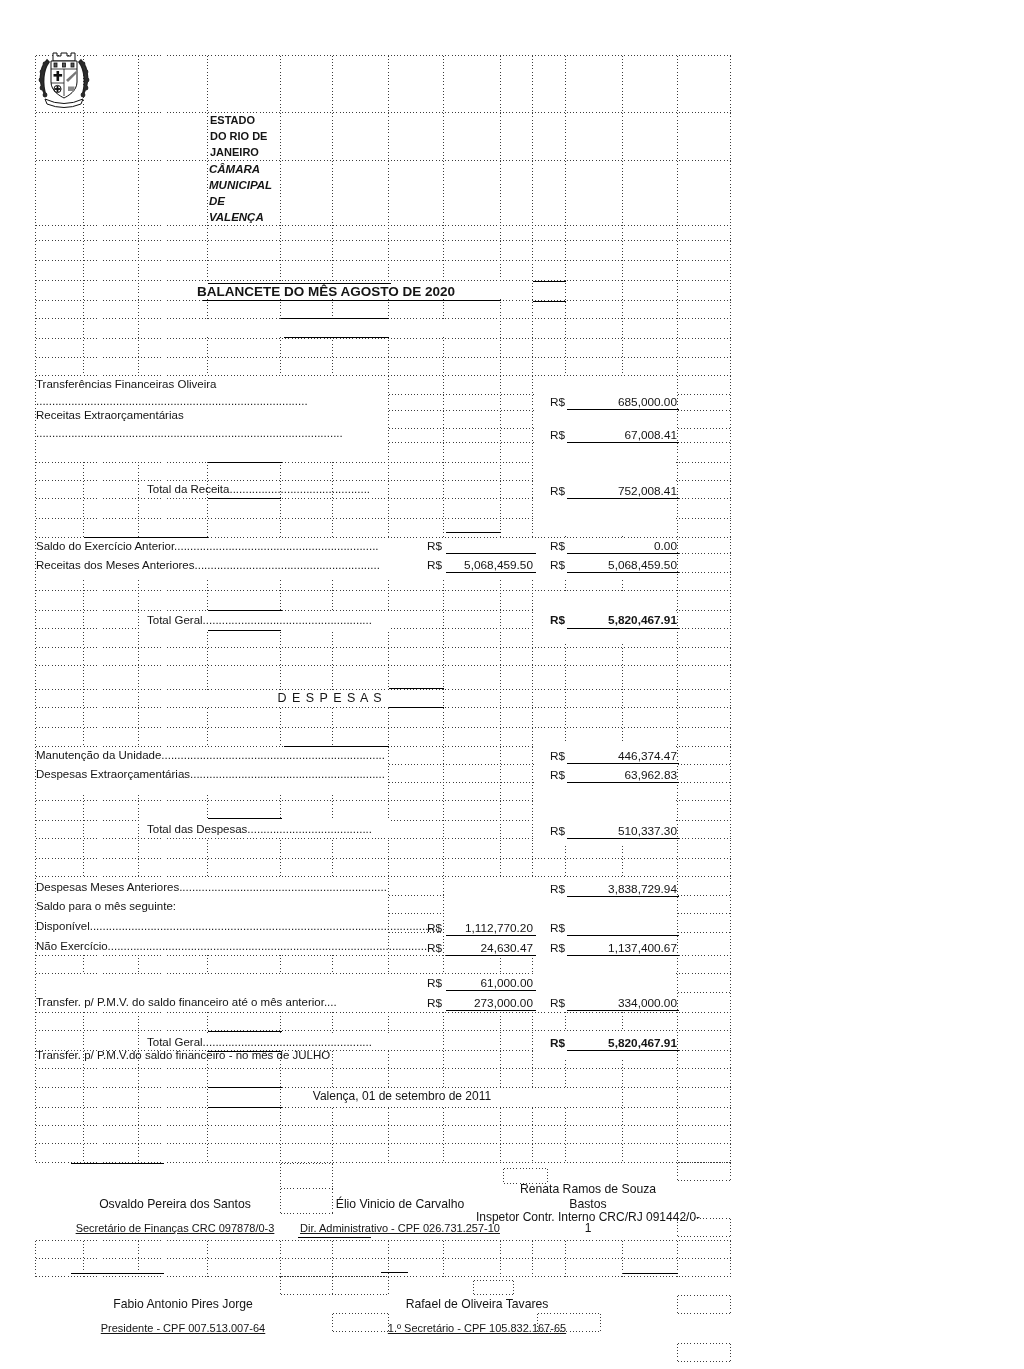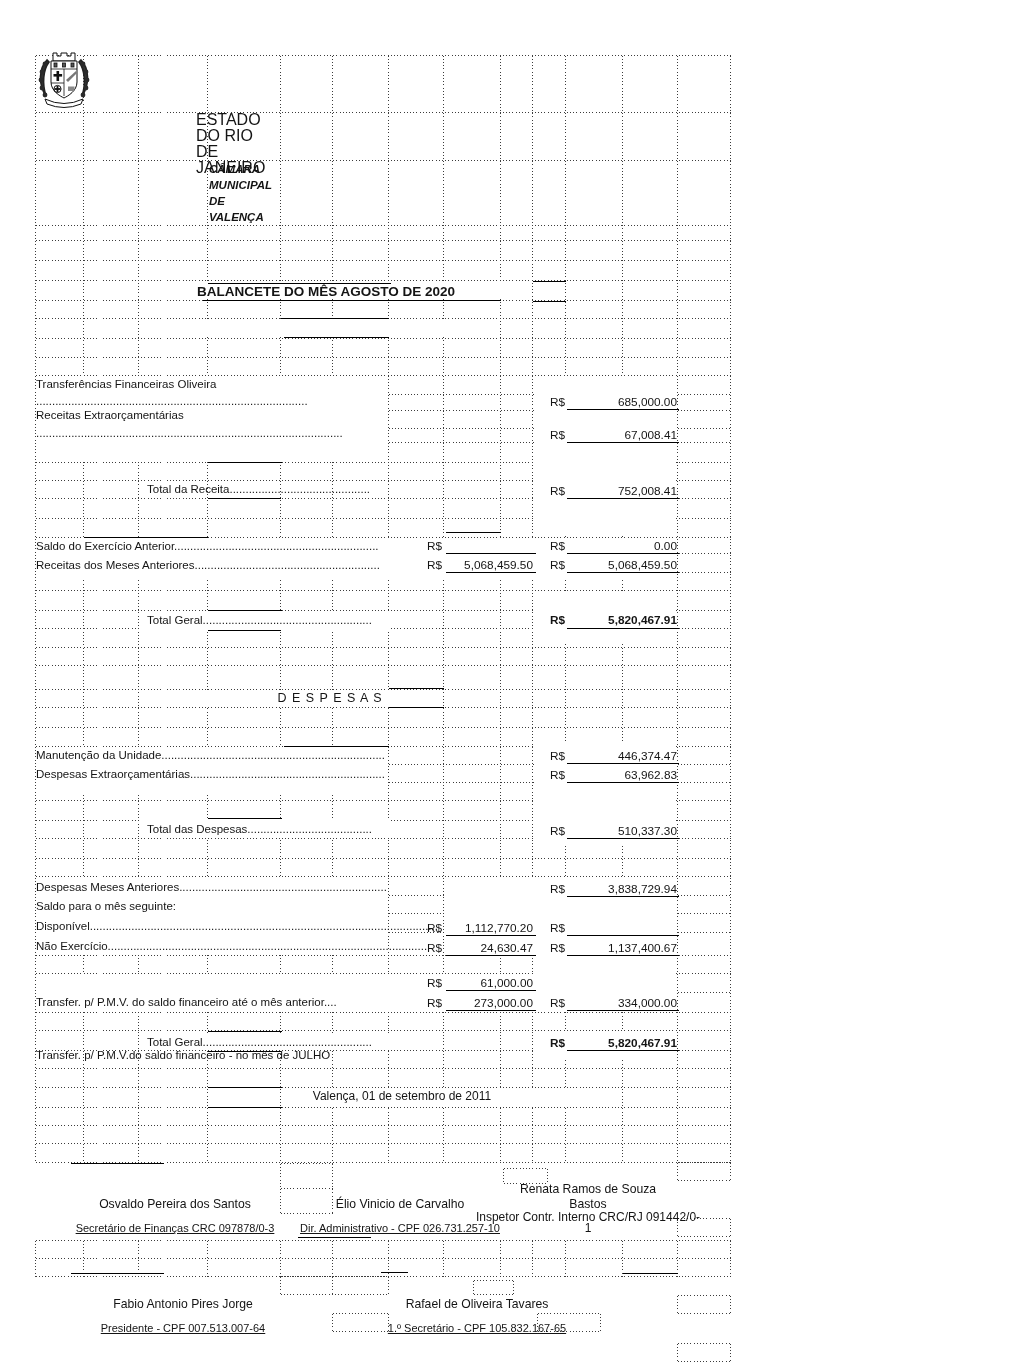--- a/index.html
+++ b/index.html
@@ -13,21 +13,21 @@
   .lbl{left:36px;}
   .tot{left:147px;}
   .money{position:absolute;z-index:2;display:flex;justify-content:space-between;
          font-size:11.8px;line-height:14px;white-space:nowrap;}
   .m1{left:427px;width:106px;}
   .m2{left:550px;width:127px;}
   .b{font-weight:bold;}
   .center{text-align:center;}
   .title{left:35px;width:582px;font-size:13.5px;font-weight:bold;}
   .sechead{letter-spacing:1px;font-size:12.5px;}
-  .statetxt{left:196px;width:75px;font-size:16px;line-height:16px;white-space:normal;}
+  .statetxt{left:210px;width:75px;font-size:11px;line-height:16px;white-space:normal;font-weight:bold;}
   .orgtxt{left:209px;width:78px;font-size:11.5px;line-height:16px;font-weight:bold;font-style:italic;white-space:normal;}
   .sig{position:absolute;z-index:2;width:300px;text-align:center;font-size:12.2px;line-height:15px;white-space:nowrap;}
   .sigtitle{font-size:11px;line-height:11px;text-decoration:underline;}
   .sigtitle2{font-size:12px;line-height:11px;}
   .dateline{font-size:12px;}
   .logo{position:absolute;z-index:2;}
 </style>
 </head>
 <body>
 

